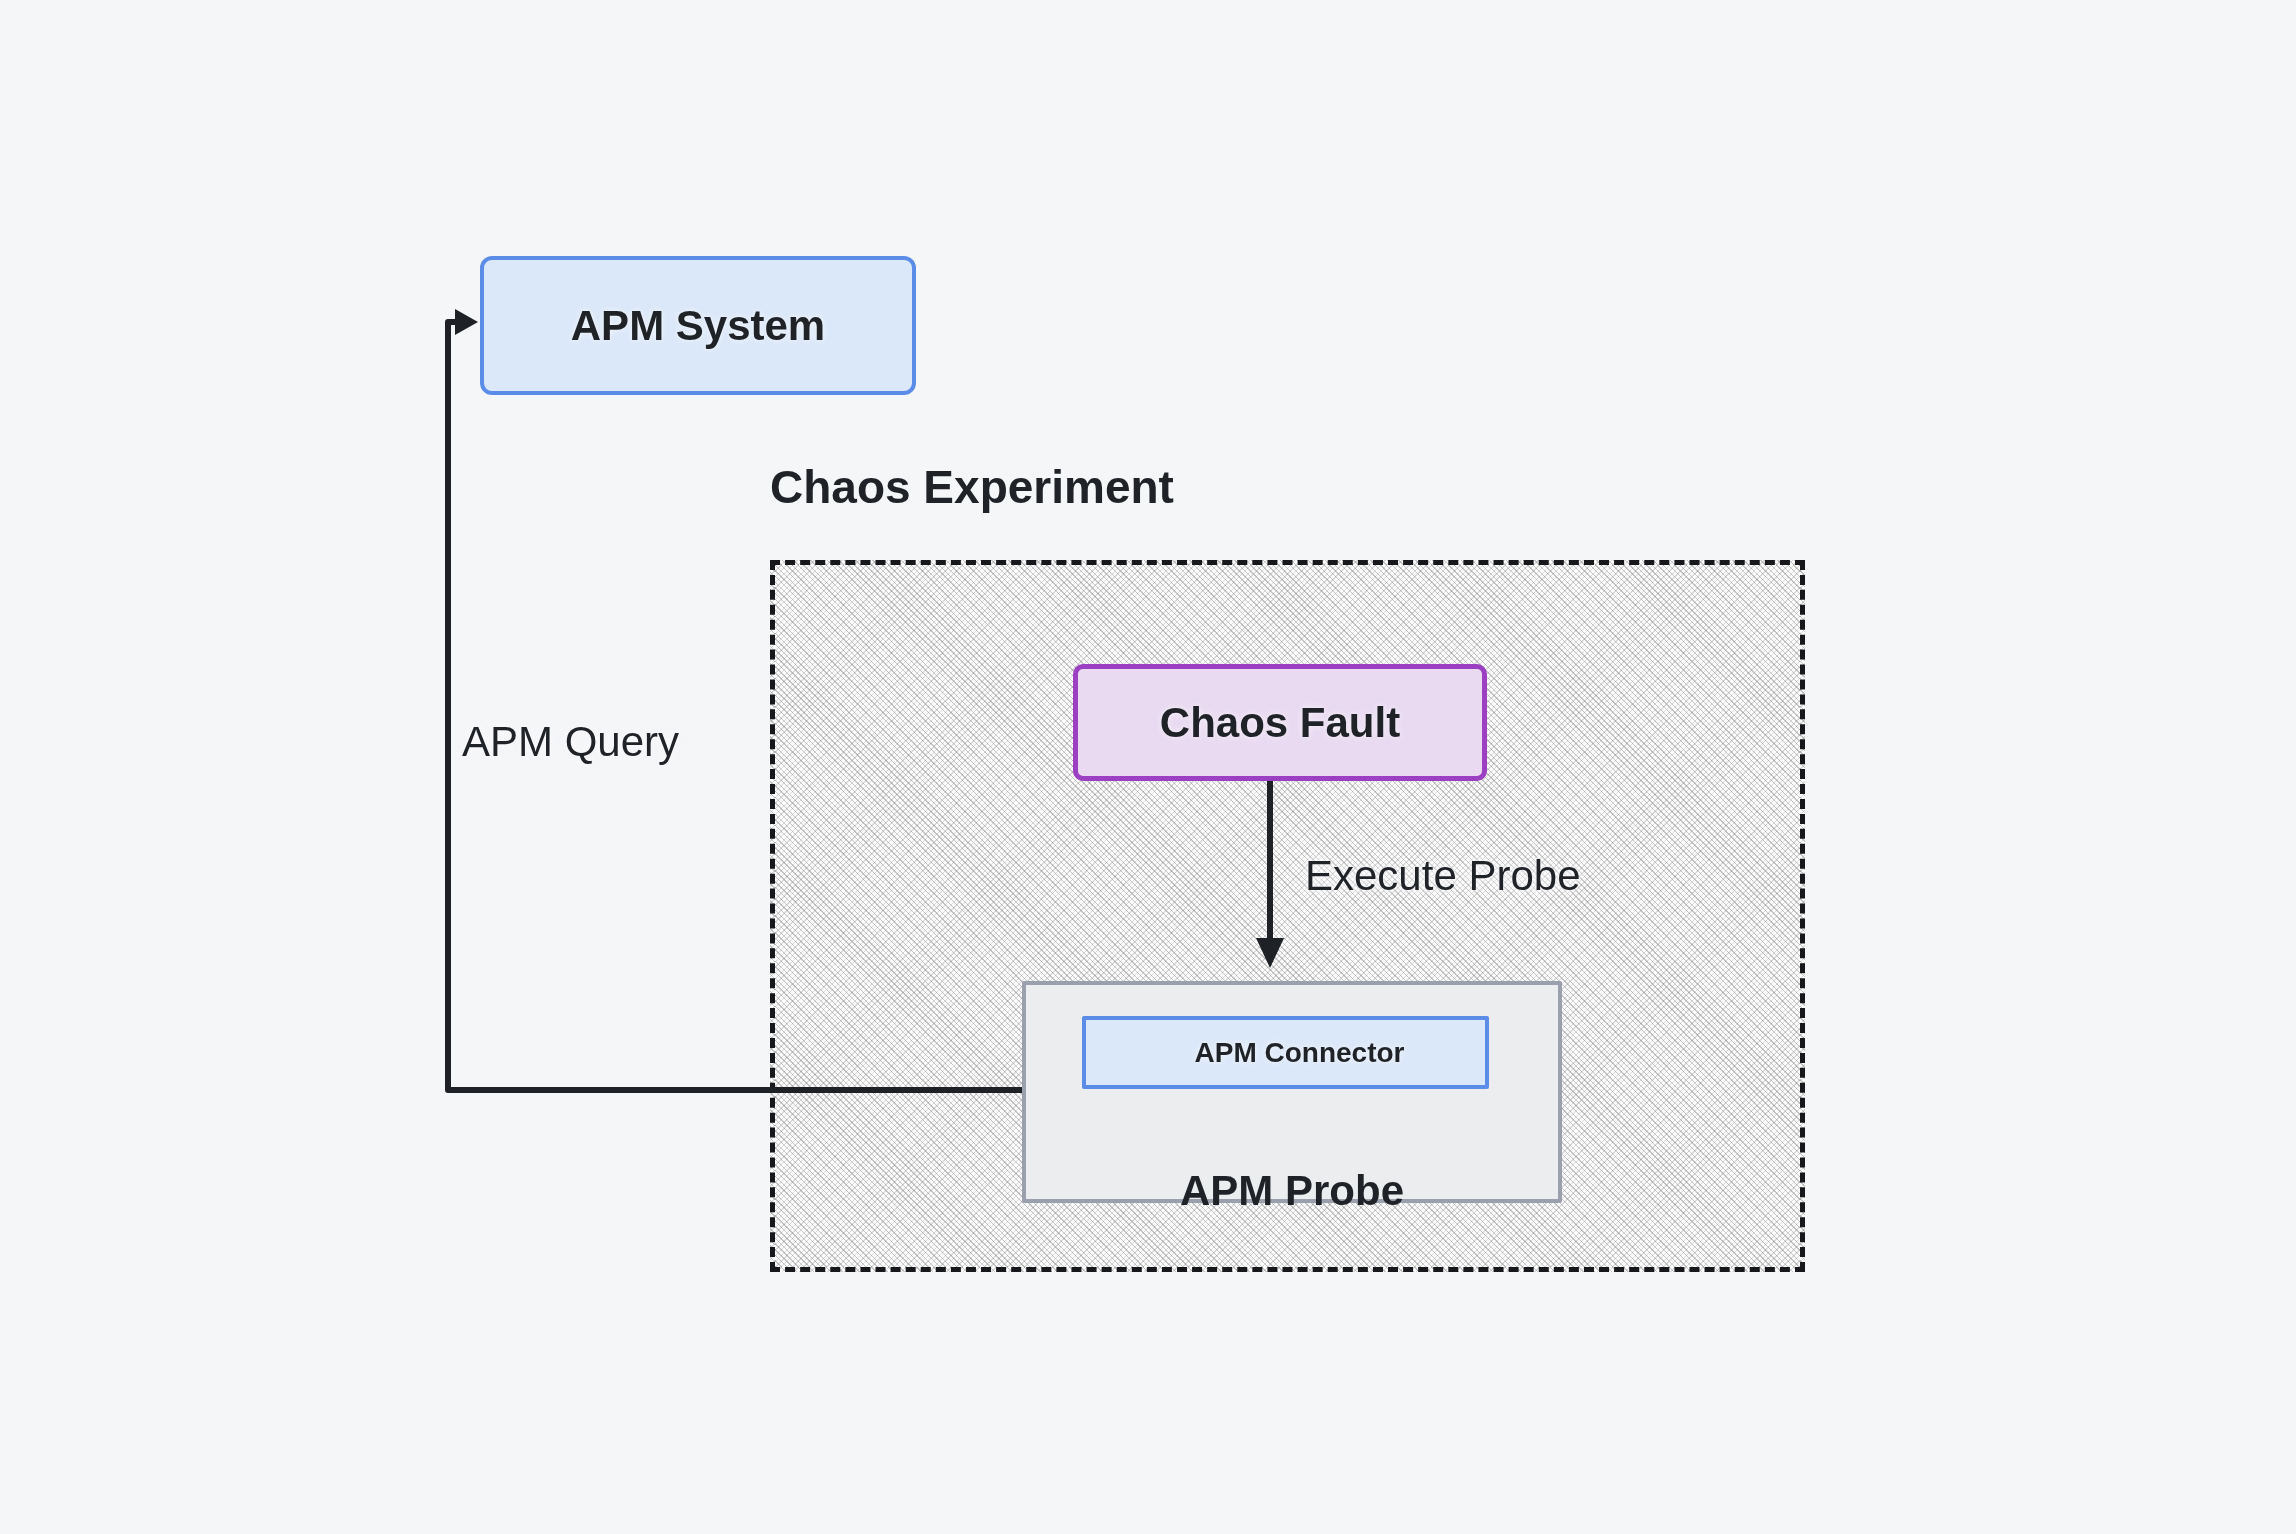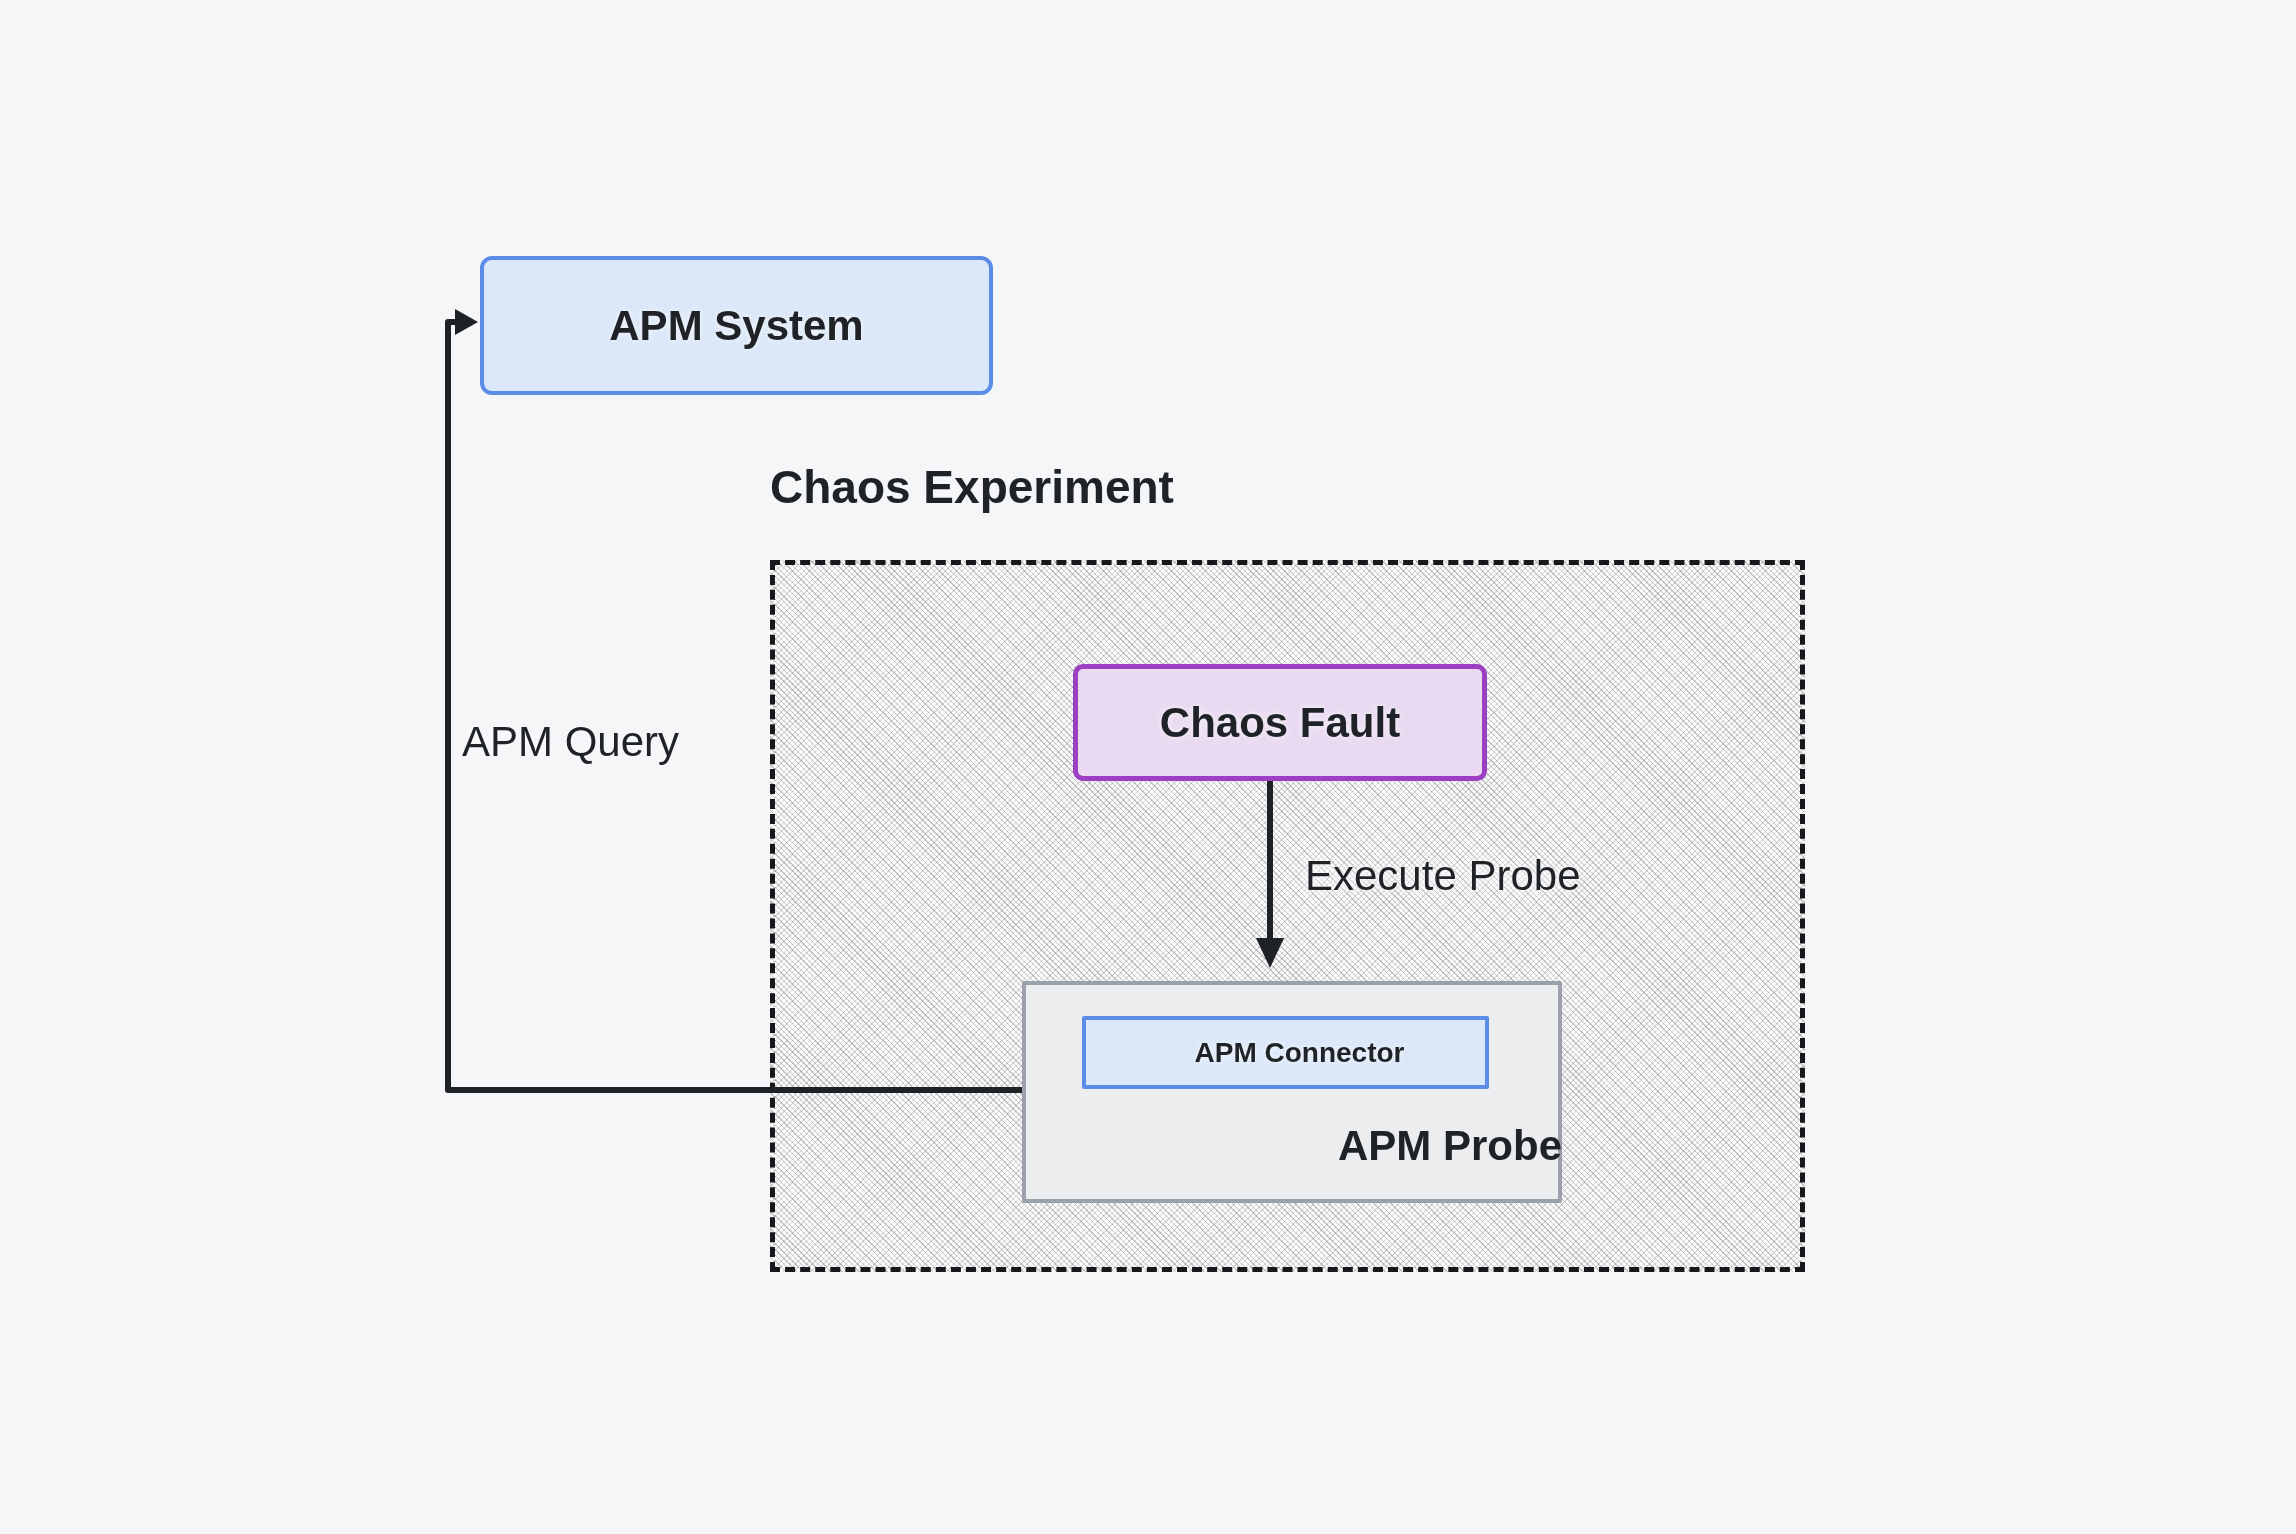--- a/index.html
+++ b/index.html
@@ -67,21 +67,21 @@
   }
   .node-label {
     font-size: 42px;
     font-weight: 600;
     color: var(--text);
     white-space: nowrap;
     text-shadow: 0 0 6px rgba(250,250,252,0.85);
   }
   .apm-system {
     left: 480px; top: 256px;
-    width: 513px; height: 139px;
+    width: 436px; height: 139px;
     background: var(--blue-fill);
     border: 4px solid var(--blue-border);
     border-radius: 12px;
   }
   .chaos-fault {
     left: 1073px; top: 633px;
     width: 414px; height: 117px;
     background: var(--purple-fill);
     border: 5px solid var(--purple-border);
     border-radius: 10px;
@@ -99,23 +99,23 @@
     width: 407px; height: 73px;
     background: var(--blue-fill);
     border: 4px solid var(--blue-border);
     border-radius: 2px;
     z-index: 4;
     padding-left: 28px;
   }
   .apm-connector .node-label { font-size: 28px; }
   .apm-probe-label {
     position: absolute;
-    left: 1022px; top: 1122px;
+    left: 1022px; top: 1167px;
     width: 540px;
-    text-align: right;
+    text-align: center;
     font-size: 42px;
     font-weight: 600;
     z-index: 4;
     white-space: nowrap;
   }
 
   
   .diagram-title {
     position: absolute;
     left: 770px; top: 460px;

